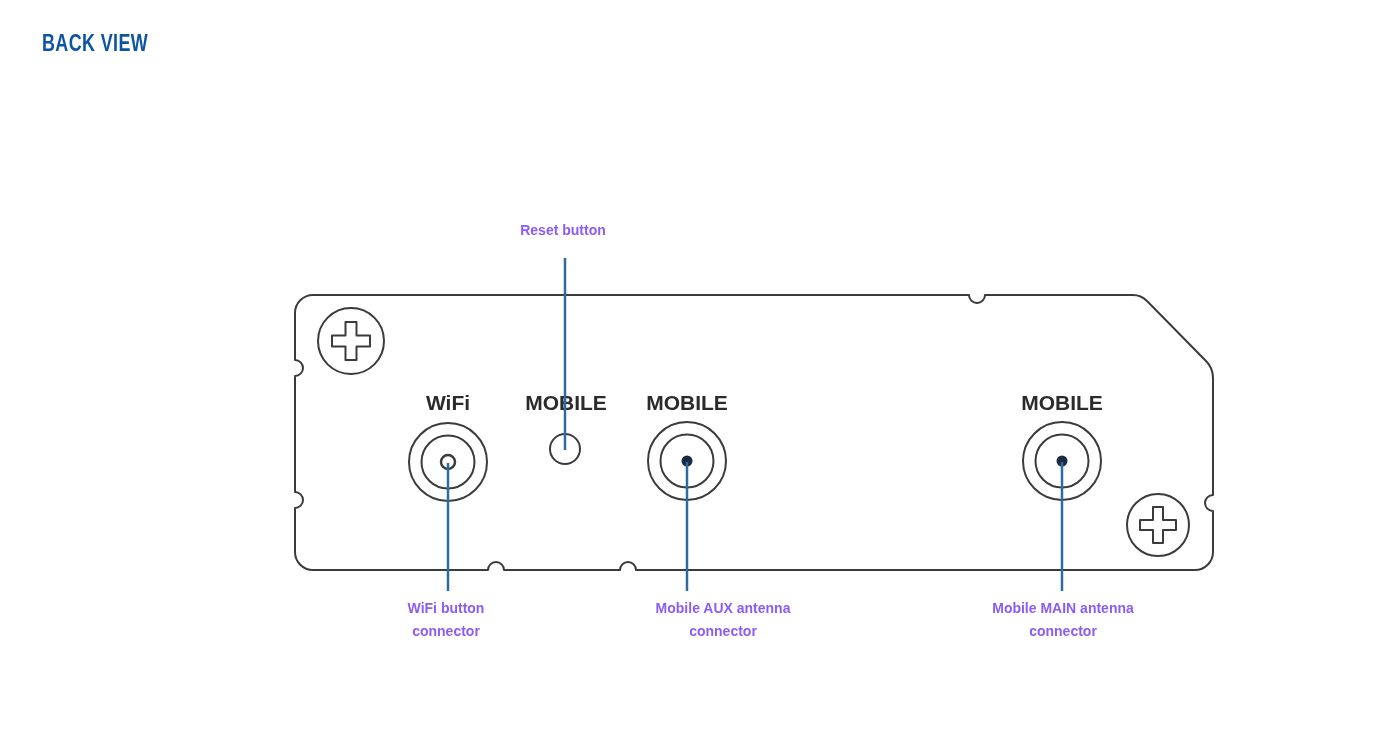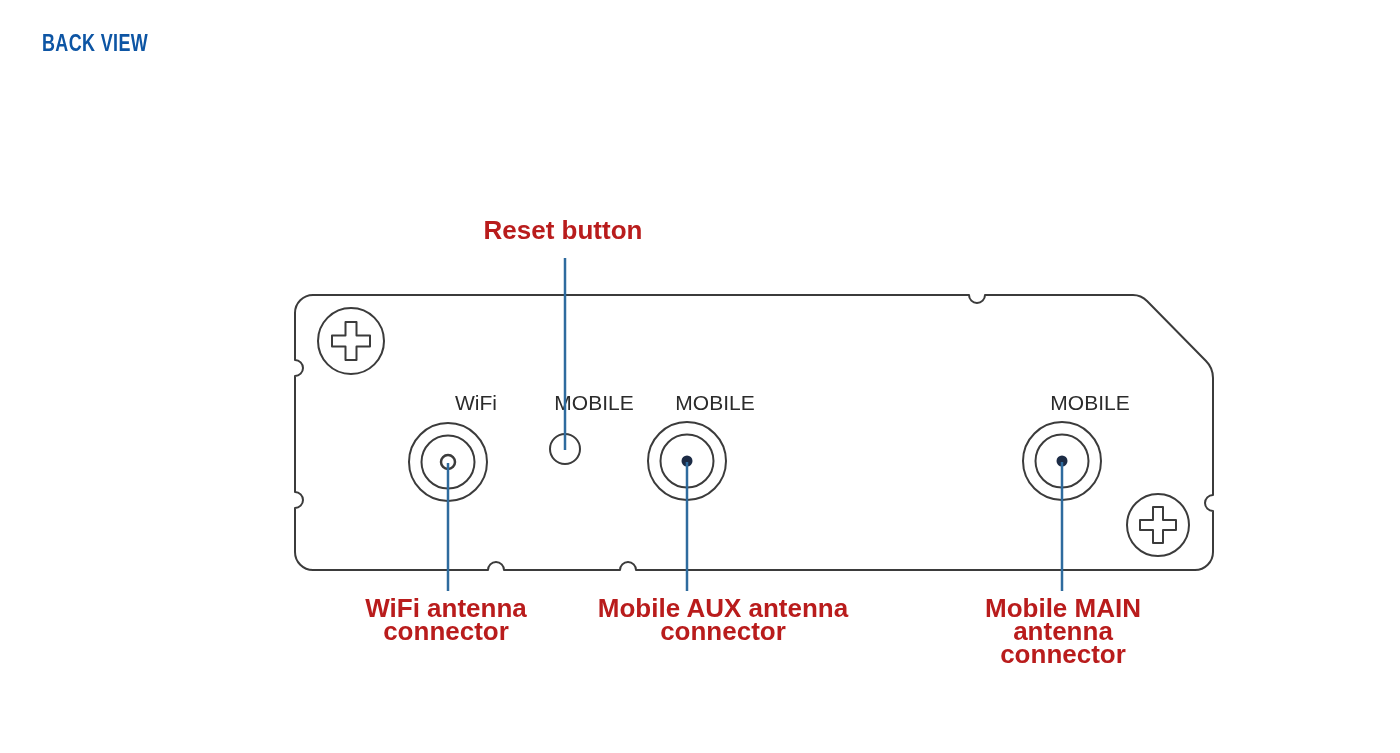--- a/index.html
+++ b/index.html
@@ -55,31 +55,30 @@
   }
   .leader {
     stroke: #2e6b9e;
     stroke-width: 2.5;
     fill: none;
   }
   .port-label {
     position: absolute;
     transform: translateX(-50%);
     font-size: 21px;
-    font-weight: 400;
+    font-weight: 700;
     color: #2b2b2b;
     white-space: nowrap;
-    margin-left: 28px;
   }
   .blue-label {
     position: absolute;
     transform: translateX(-50%);
-    font-size: 26px;
+    font-size: 14px;
     font-weight: 700;
-    color: #b91c1c;
+    color: #8b5cf6;
     text-align: center;
     white-space: pre-line;
     line-height: 23px;
   }
 </style>
 </head>
 <body>
 
 <div class="canvas">
 
@@ -136,21 +135,21 @@
       <circle class="dot" cx="1062" cy="461" r="5.5"></circle>
     </g>
   </svg>
 
   <div class="port-label" style="left:448px; top:391px;">WiFi</div>
   <div class="port-label" style="left:566px; top:391px;">MOBILE</div>
   <div class="port-label" style="left:687px; top:391px;">MOBILE</div>
   <div class="port-label" style="left:1062px; top:391px;">MOBILE</div>
 
   <div class="blue-label" style="left:563px; top:219px;">Reset button</div>
-  <div class="blue-label" style="left:446px; top:597px;">WiFi antenna
+  <div class="blue-label" style="left:446px; top:597px;">WiFi button
 connector</div>
   <div class="blue-label" style="left:723px; top:597px;">Mobile AUX antenna
 connector</div>
   <div class="blue-label" style="left:1063px; top:597px;">Mobile MAIN antenna
 connector</div>
 
   <svg class="layer" viewBox="0 0 1400 753">
     <line class="leader" x1="565" y1="258" x2="565" y2="450"></line>
     <line class="leader" x1="448" y1="463" x2="448" y2="591"></line>
     <line class="leader" x1="687" y1="462" x2="687" y2="591"></line>

